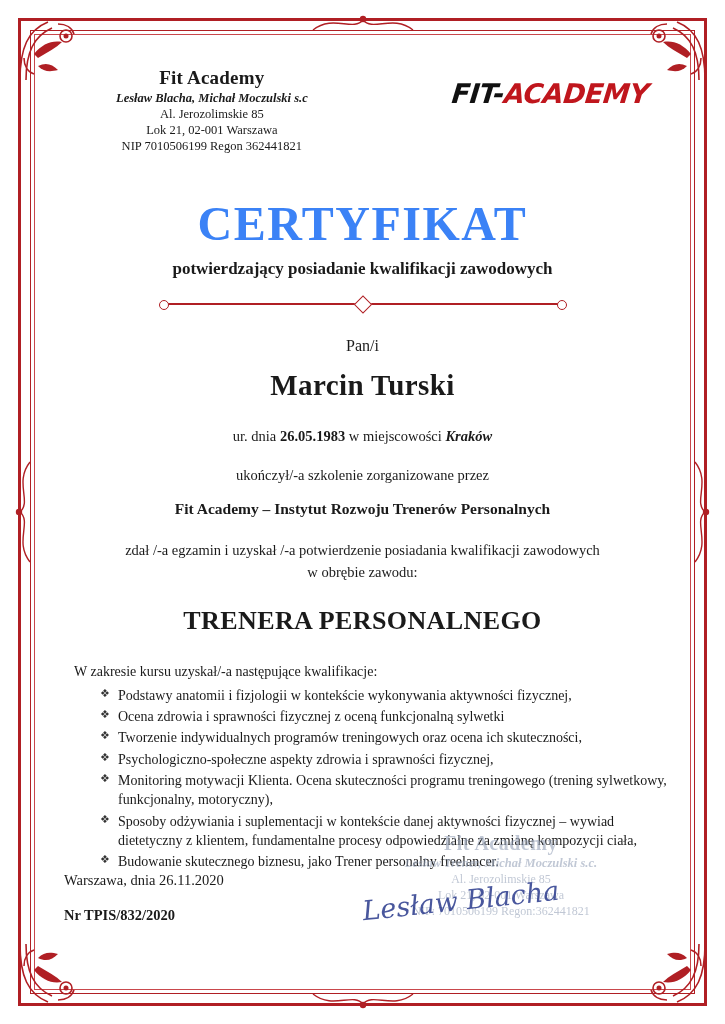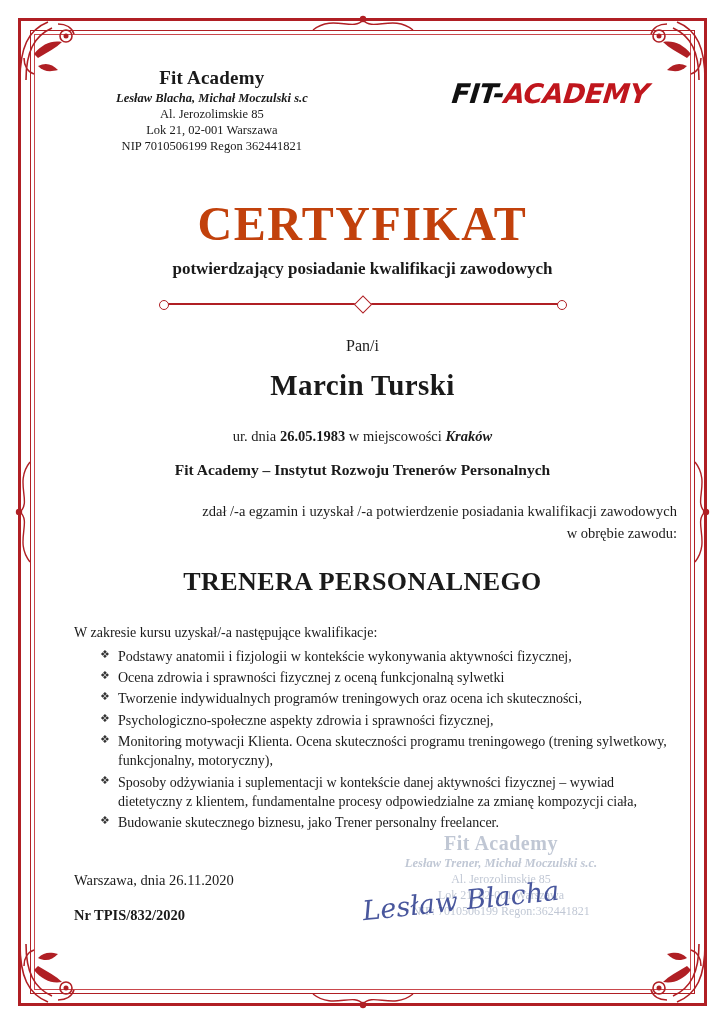--- a/index.html
+++ b/index.html
@@ -123,21 +123,21 @@
     transform: skewX(-6deg);
   }
   .logo .fit { color: #111; }
 
   .title {
     text-align: center;
     margin-top: 42px;
     font-size: 48px;
     font-weight: bold;
     letter-spacing: 1.5px;
-    color: #c2410c;
+    color: #3b82f6;
   }
   .subtitle {
     text-align: center;
     margin-top: 8px;
     font-size: 17px;
     font-weight: bold;
   }
 
   .divider {
     margin: 18px auto 0;
@@ -201,21 +201,21 @@
     margin-top: 22px;
     font-size: 14.5px;
   }
   .institute {
     text-align: center;
     margin-top: 16px;
     font-size: 15.5px;
     font-weight: bold;
   }
   .exam-line {
-    text-align: right;
+    text-align: center;
     margin-top: 22px;
     font-size: 14.5px;
     line-height: 1.5;
   }
   .profession {
     text-align: center;
     margin-top: 22px;
     font-size: 26px;
     font-weight: bold;
     letter-spacing: .4px;
@@ -242,21 +242,21 @@
     content: "\2756";
     position: absolute;
     left: 0;
     top: 0;
     font-size: 11px;
     color: #333;
   }
 
   .footer {
     position: absolute;
-    left: 26px;
+    left: 16px;
     bottom: 52px;
     font-size: 14.5px;
   }
   .footer .place { margin-bottom: 18px; }
   .footer .number { font-weight: bold; }
 
   
   .stamp {
     position: absolute;
     right: 26px;
@@ -404,20 +404,21 @@
       <div class="dot"></div>
     </div>
 
     <div class="salutation">Pan/i</div>
     <div class="person-name">Marcin Turski</div>
 
     <div class="birth-line">
       <span>ur. dnia </span><b>26.05.1983</b><span> w miejscowości </span><i>Kraków</i>
     </div>
 
+    <div class="course-line">ukończył/-a szkolenie zorganizowane przez</div>
     <div class="institute">Fit Academy – Instytut Rozwoju Trenerów Personalnych</div>
 
     <div class="exam-line">
       <div>zdał /-a egzamin i uzyskał /-a potwierdzenie posiadania kwalifikacji zawodowych</div>
       <div>w obrębie zawodu:</div>
     </div>
 
     <div class="profession">TRENERA PERSONALNEGO</div>
 
     <div class="scope-intro">W zakresie kursu uzyskał/-a następujące kwalifikacje:</div>

